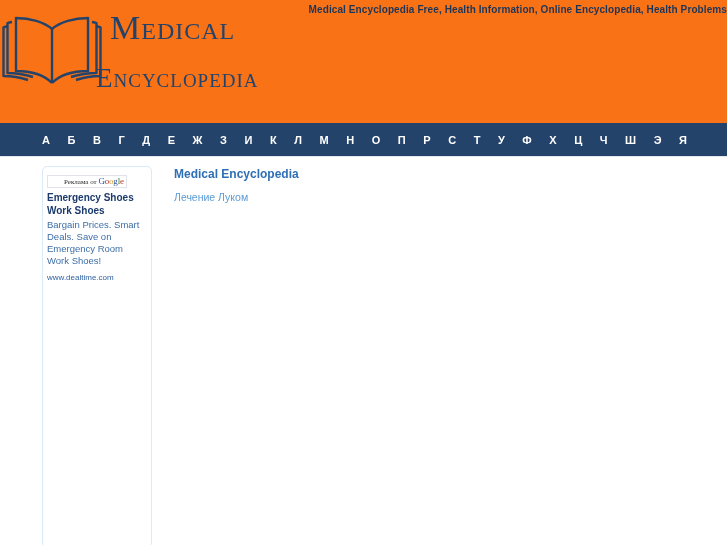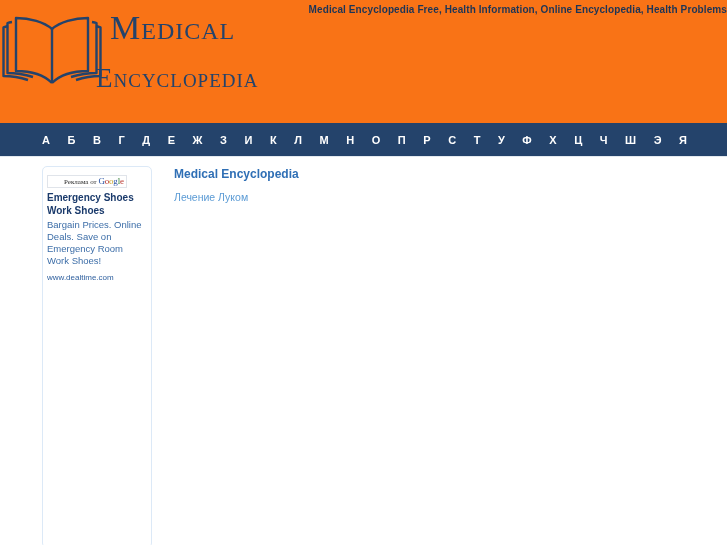--- a/index.html
+++ b/index.html
@@ -236,21 +236,21 @@
   <div class="ad-col">
     <div class="ad-box">
       <div class="ad-label">
         <span>Реклама от</span>
         <span class="g-logo"><span class="g-b">G</span><span class="g-r">o</span><span class="g-y">o</span><span class="g-b">g</span><span class="g-g">l</span><span class="g-r">e</span></span>
       </div>
       <div class="ad-title">
         <span>Emergency Shoes Work</span>
         <span class="u">Shoes</span>
       </div>
-      <div class="ad-body">Bargain Prices. Online Deals. Save on Emergency Room Work Shoes!</div>
+      <div class="ad-body">Bargain Prices. Smart Deals. Save on Emergency Room Work Shoes!</div>
       <div class="ad-url">www.dealtime.com</div>
     </div>
   </div>
 
   <div class="content">
       <div class="col">
         <div class="col-heading">Medical Encyclopedia</div>
         <a class="col-link">Лечение Луком</a>
       </div>
     </div>

